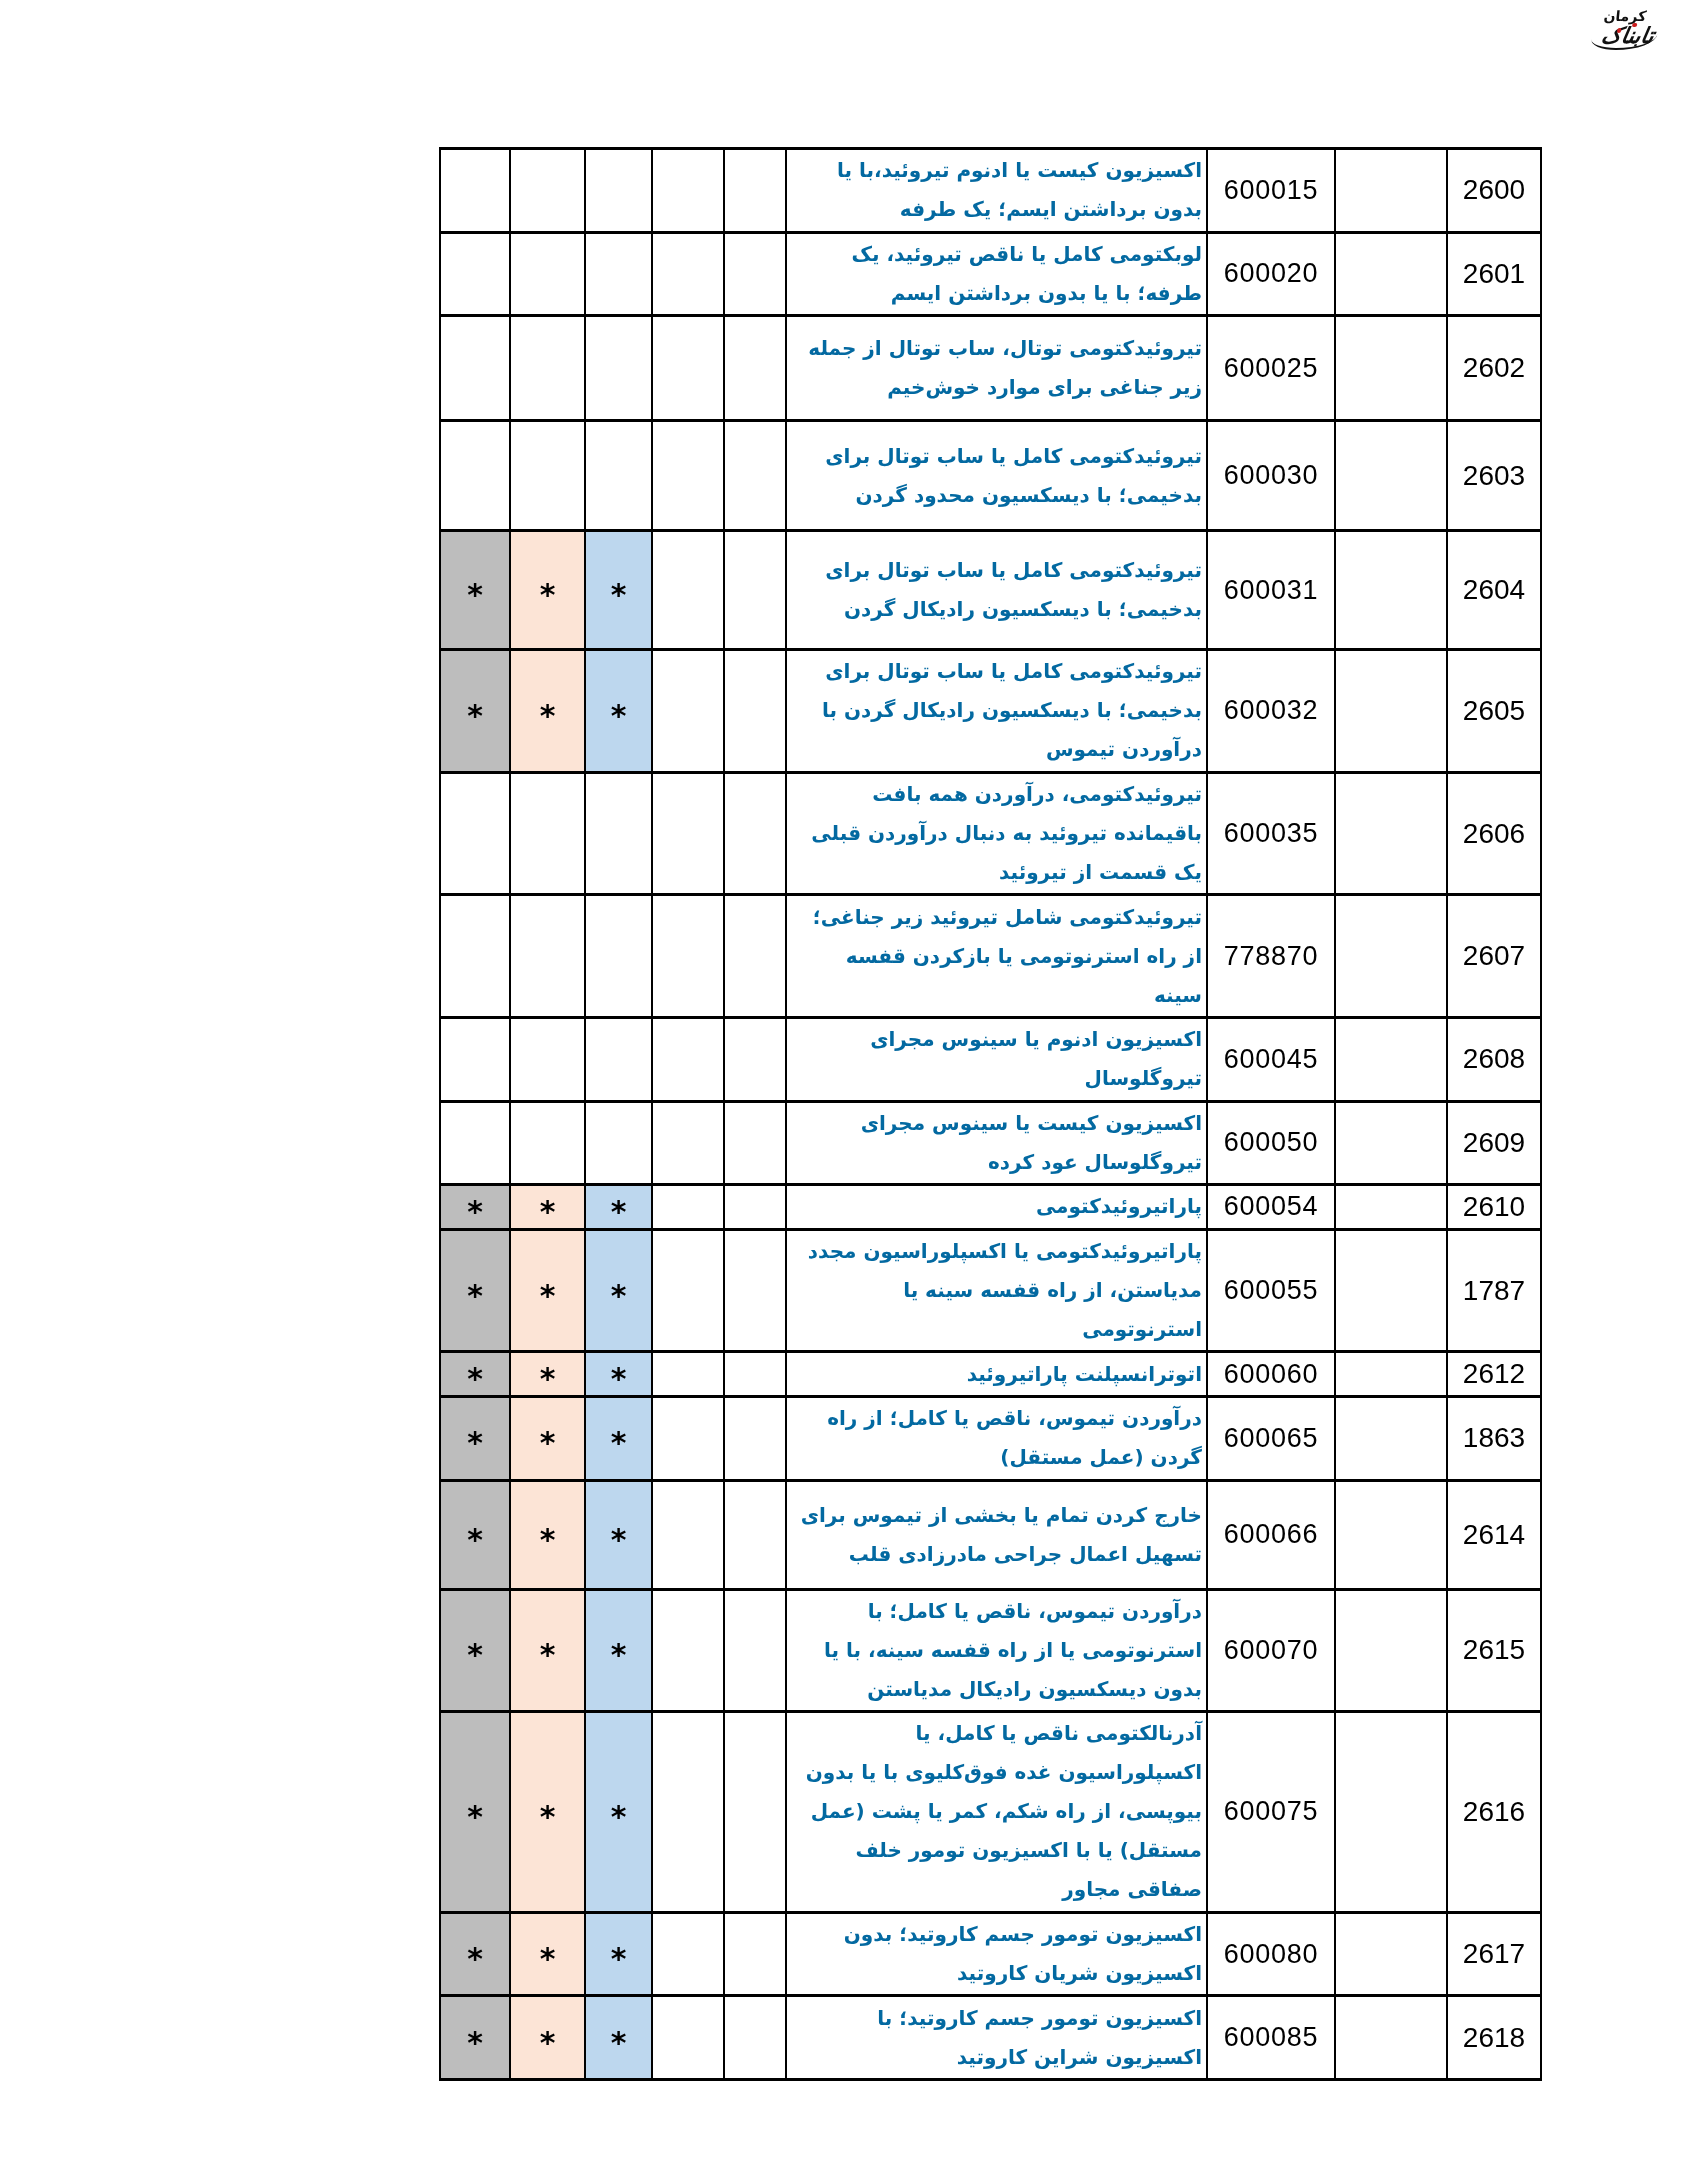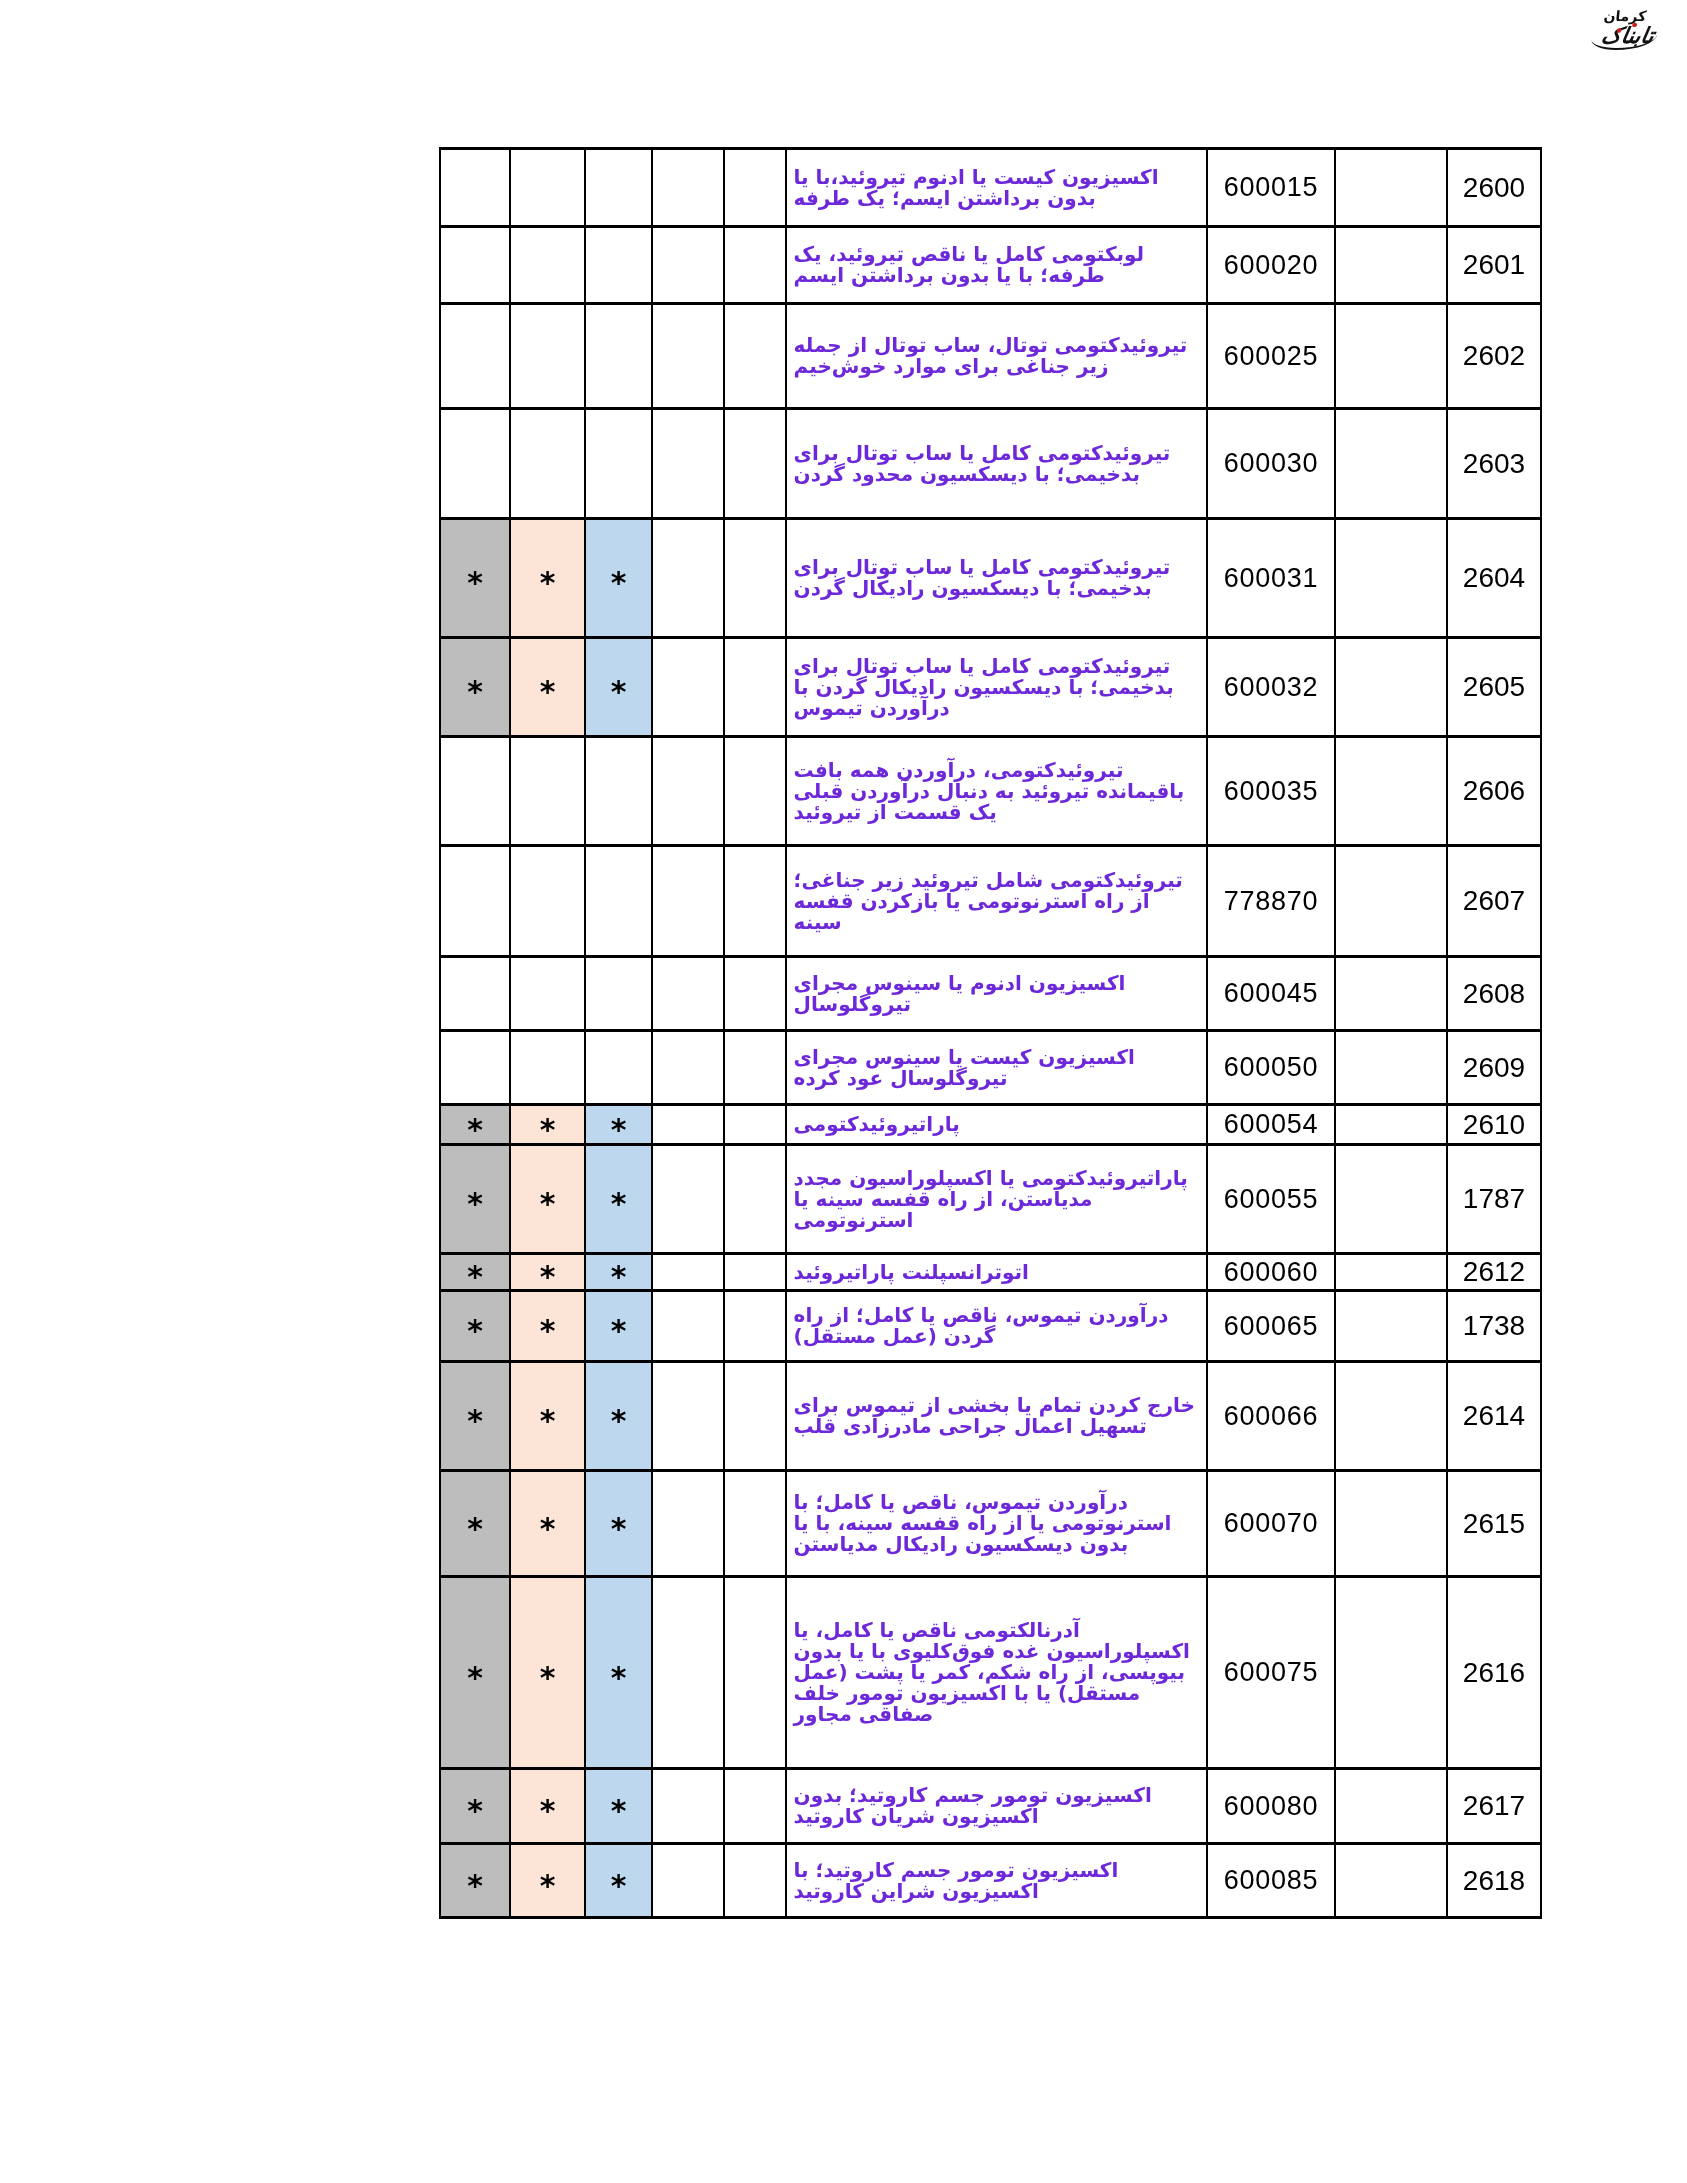--- a/index.html
+++ b/index.html
@@ -91,25 +91,25 @@
     width: 100%;
     height: 100%;
     display: flex;
     align-items: center;
     box-sizing: border-box;
     padding: 1.3px 4px 1.3px 6.6px;
     direction: rtl;
   }
   td.desc-cell .desc-text {
     width: 100%;
-    text-align: left;
+    text-align: right;
     font-size: 20px;
     font-weight: bold;
-    line-height: 21px;
-    color: #6d28d9;
+    line-height: 39px;
+    color: #0369a1;
   }
   td.flag-cell {
     text-align: center;
   }
   td.flag-cell .asterisk {
     font-size: 30px;
     font-weight: bold;
     line-height: 1;
     color: #000;
     display: inline-block;
@@ -329,21 +329,21 @@
         <div class="desc-text">اتوترانسپلنت پاراتیروئید</div>
       </div>
     </td>
     <td class="blank-cell"></td>
     <td class="blank-cell"></td>
     <td class="flag-cell flag-blue"><span class="asterisk">*</span></td>
     <td class="flag-cell flag-peach"><span class="asterisk">*</span></td>
     <td class="flag-cell flag-gray"><span class="asterisk">*</span></td>
   </tr>
       <tr class="flagged" style="height: 71px;">
-    <td class="num-cell"><span>1738</span></td>
+    <td class="num-cell"><span>1863</span></td>
     <td class="blank-cell"></td>
     <td class="code-cell"><span>600065</span></td>
     <td class="desc-cell">
       <div class="desc-wrap">
         <div class="desc-text">درآوردن تیموس، ناقص یا کامل؛ از راه گردن (عمل مستقل)</div>
       </div>
     </td>
     <td class="blank-cell"></td>
     <td class="blank-cell"></td>
     <td class="flag-cell flag-blue"><span class="asterisk">*</span></td>

